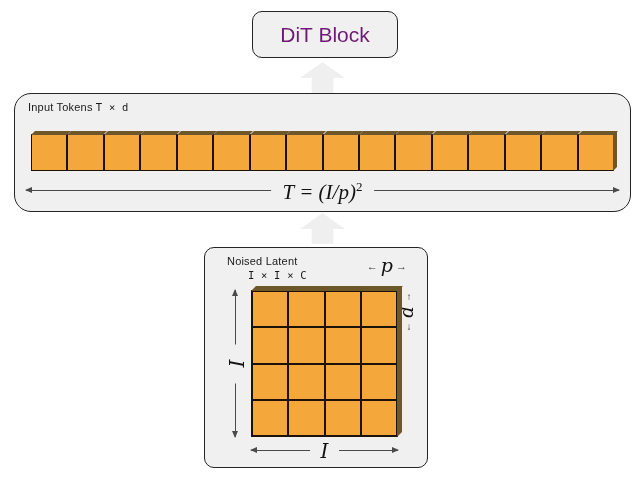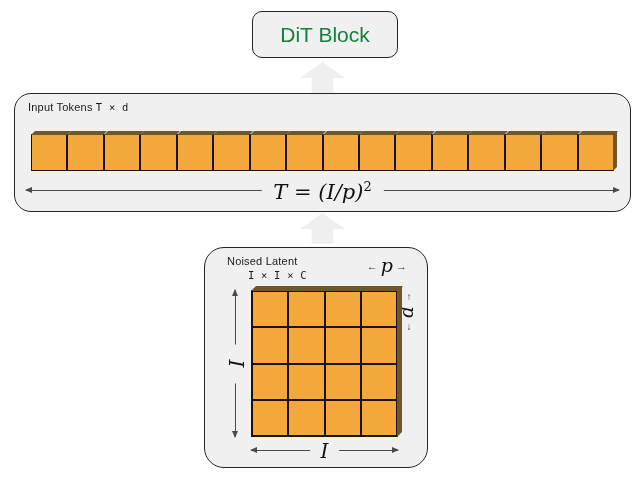--- a/index.html
+++ b/index.html
@@ -22,41 +22,41 @@
   }
 
   
   .dit-block {
     position: absolute; left: 252px; top: 11px;
     width: 146px; height: 47px;
     background: var(--panel-bg);
     border: 1.6px solid var(--panel-border);
     border-radius: 10px;
     display: flex; align-items: center; justify-content: center;
-    font-size: 21px; color: #15803d;
+    font-size: 21px; color: #701a75;
   }
 
   
   .block-arrow {
     position: absolute;
     width: 45px; height: 31px;
     background: var(--block-arrow);
     clip-path: polygon(50% 0%, 100% 52%, 74% 52%, 74% 100%, 26% 100%, 26% 52%, 0% 52%);
   }
   .block-arrow.a1 { left: 300px; top: 62px; }
   .block-arrow.a2 { left: 300px; top: 213px; }
 
   
   .panel {
     position: absolute;
     background: var(--panel-bg);
     border: 1.6px solid var(--panel-border);
   }
   .tokens-panel { left: 14px; top: 93px; width: 617px; height: 119px; border-radius: 17px; }
-  .latent-panel { left: 204px; top: 247px; width: 224px; height: 221px; border-radius: 20px; border-width: 1.8px; text-align: center; }
+  .latent-panel { left: 204px; top: 247px; width: 224px; height: 221px; border-radius: 10px; border-width: 1.8px; text-align: center; }
 
   .panel-label {
     position: absolute; left: 13px; top: 7px;
     font-size: 11px; color: #1a1a1a; letter-spacing: 0.2px;
     white-space: nowrap;
   }
   .mono-dims { font-family: "DejaVu Sans Mono", monospace; font-size: 10.5px; }
 
   
   .token-strip {
@@ -101,21 +101,21 @@
 
   .line-label {
     position: absolute; top: 50%; left: 50%;
     transform: translate(-50%, -50%);
     background: var(--panel-bg);
     white-space: nowrap;
   }
 
   
   .formula-arrow { left: 11px; right: 11px; top: 96px; }
-  .formula { font-size: 21px; padding: 0 12px; line-height: 1; }
+  .formula { font-size: 21px; padding: 0 12px; line-height: 1; font-family: Liberation Serif, serif; }
   .formula sup { font-size: 13px; font-style: normal; }
 
   
   .latent-grid {
     position: absolute; left: 46px; top: 42px;
     width: 147px; height: 147px;
     display: grid;
     grid-template-columns: repeat(4, 1fr);
     grid-template-rows: repeat(4, 1fr);
     border: 1px solid var(--cell-border);

